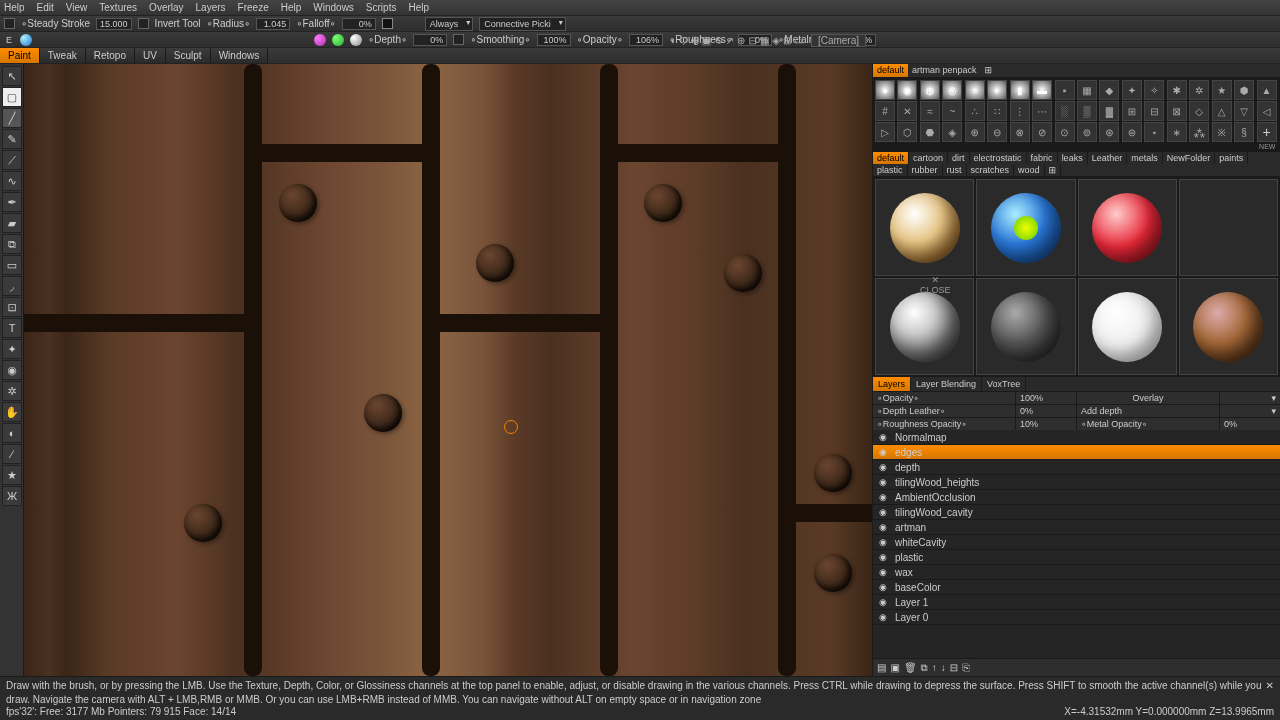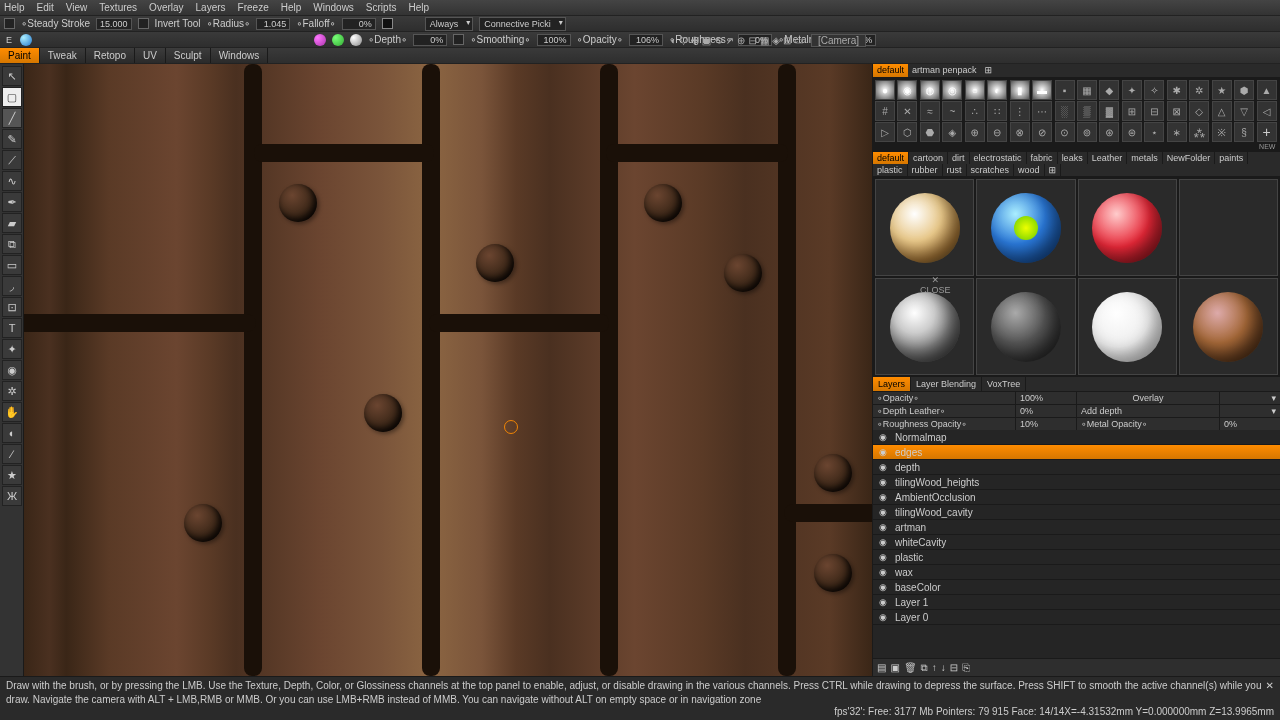--- a/index.html
+++ b/index.html
@@ -46,21 +46,21 @@
 .layer-props{display:grid;grid-template-columns:1fr 60px 1fr 60px;gap:1px;background:#1a1a1a}
 .layer-props>div{background:#2e2e2e;padding:1px 4px;font-size:9px}
 .layer-list{flex:1;background:#252525;overflow:auto}
 .layer-item{display:flex;align-items:center;padding:1px 4px;border-bottom:1px solid #1a1a1a;cursor:pointer;gap:6px}
 .layer-item.selected{background:linear-gradient(#ff8c00,#d67700);color:#000}
 .eye{width:12px;height:12px;display:inline-flex;align-items:center;justify-content:center;font-size:9px}
 .layer-toolbar{height:18px;background:#2e2e2e;display:flex;align-items:center;gap:4px;padding:0 4px;border-top:1px solid #1a1a1a}
 .footer{position:absolute;bottom:0;left:0;right:0;height:44px;background:#2a2a2a;border-top:1px solid #1a1a1a}
 .hint{padding:2px 6px;font-size:9px;color:#999;line-height:1.3;position:relative}
 .hint .close{position:absolute;right:6px;top:2px;cursor:pointer}
-.statusbar{position:absolute;bottom:0;left:0;right:0;height:14px;display:flex;justify-content:flex-end;padding:0 6px;font-size:9px;background:#2a2a2a}
+.statusbar{position:absolute;bottom:0;left:0;right:0;height:14px;display:flex;justify-content:space-between;padding:0 6px;font-size:9px;background:#2a2a2a}
 .vp-icons{position:absolute;top:0;right:410px;height:16px;display:flex;align-items:center;gap:3px;padding:0 4px}
 .vp-icons span{font-size:10px;color:#aaa;cursor:pointer}
 .camera-tag{background:#333;border:1px solid #555;padding:0 6px;margin-left:4px}
 </style>
 </head>
 <body>
 
 <div class="menubar">
   <span>Help</span>
   <span>Edit</span>

